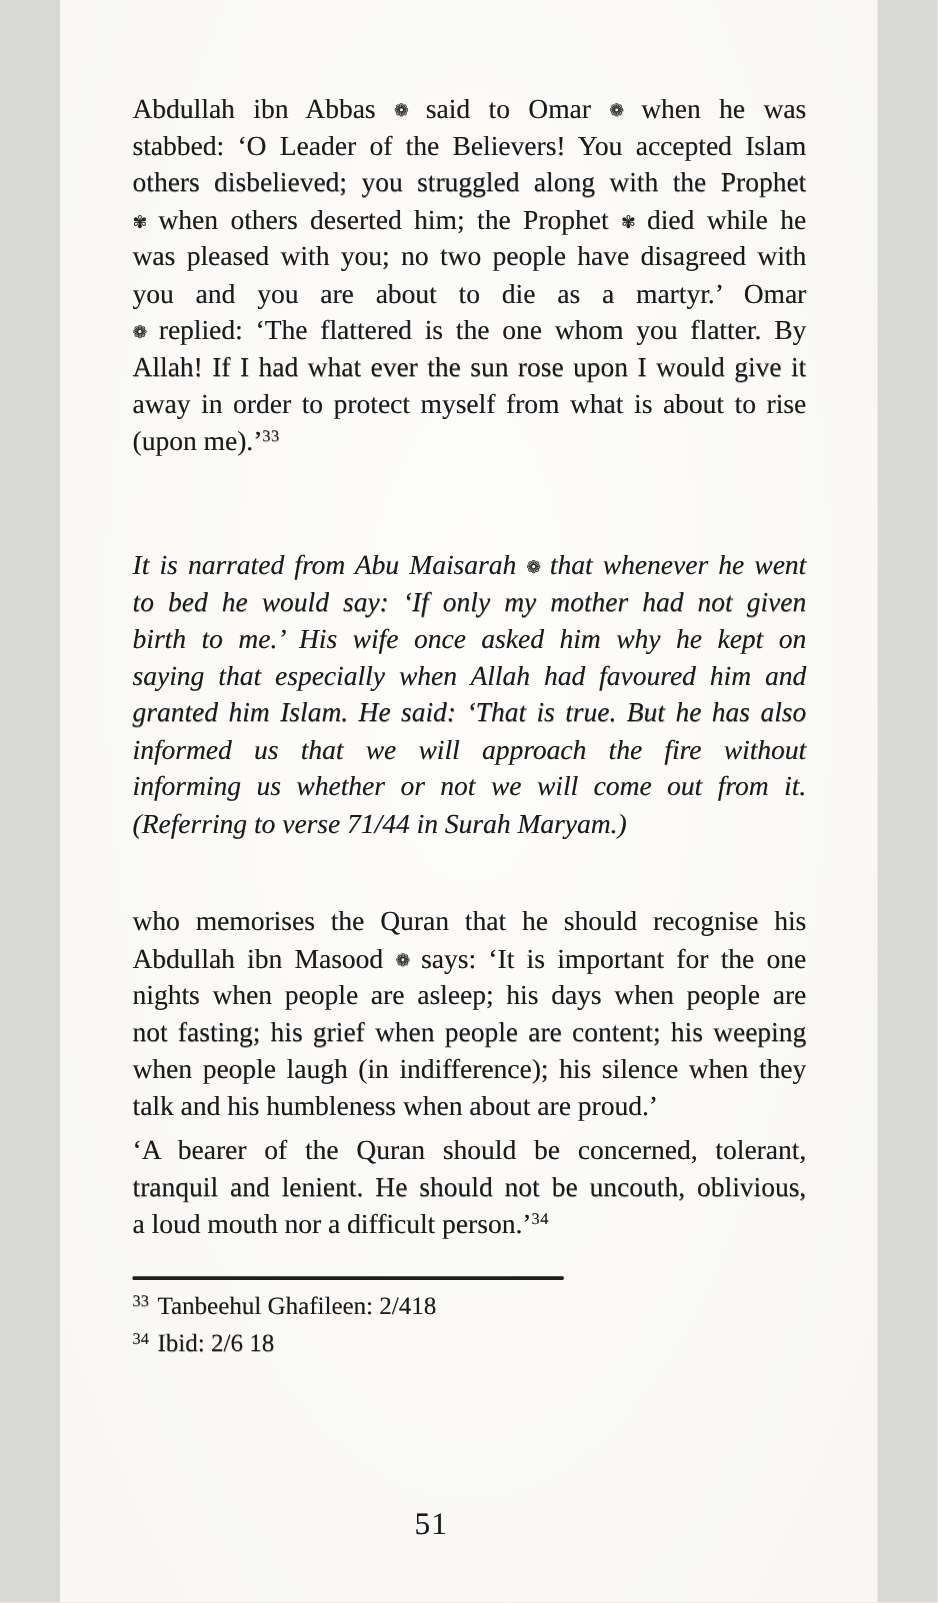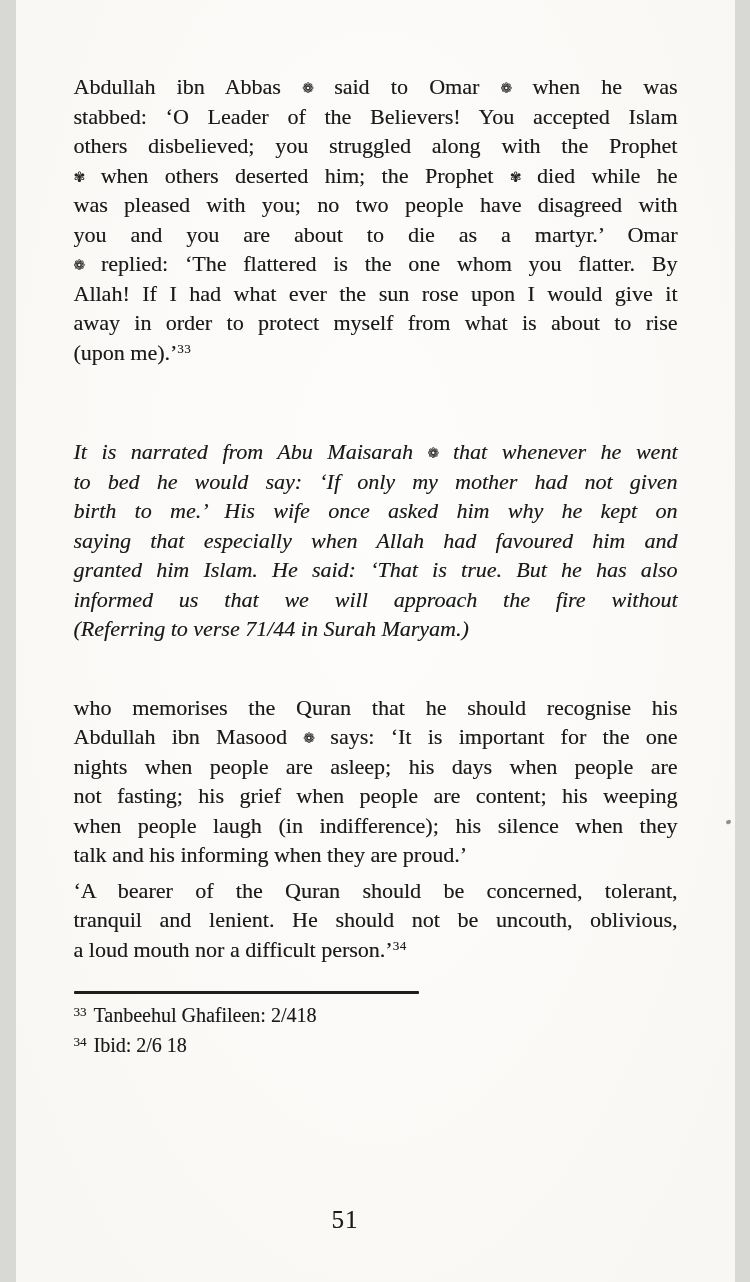--- a/index.html
+++ b/index.html
@@ -2,21 +2,21 @@
 <html><head>
 <meta charset="utf-8">
 <style>
   html, body { margin: 0; padding: 0; }
   body {
     background: #d8d8d4;
     font-family: "Liberation Serif", serif;
   }
   .page {
     position: relative;
-    width: 719px;
+    width: 654px;
     height: 1282px;
     margin: 0 auto;
     background: #fcfbf8;
     background-image:
       radial-gradient(ellipse at 50% 40%, rgba(255,255,255,0.5), rgba(0,0,0,0.015) 90%);
     color: #1a1a1a;
     overflow: hidden;
   }
   .text-block {
     padding: 72px 57px 0 58px;
@@ -114,29 +114,30 @@
           <span class="line"><span>away in order to protect myself from what is about to rise</span></span>
           <span class="line line-last"><span>(upon me).’</span><sup class="fnref">33</sup></span>
         </p>
         <p class="para mt-p2">
           <span class="line"><span>It is narrated from Abu Maisarah </span><span class="honorific">❁</span><span> that whenever he went</span></span>
           <span class="line"><span>to bed he would say: ‘If only my mother had not given</span></span>
           <span class="line"><span>birth to me.’ His wife once asked him why he kept on</span></span>
           <span class="line"><span>saying that especially when Allah had favoured him and</span></span>
           <span class="line"><span>granted him Islam. He said: ‘That is true. But he has also</span></span>
           <span class="line"><span>informed us that we will approach the fire without</span></span>
+          <span class="line"><span>informing us whether or not we will come out from it.</span></span>
           <span class="line line-last"><span>(Referring to verse 71/44 in Surah Maryam.)</span></span>
         </p>
         <p class="para mt-p3">
           <span class="line"><span>who memorises the Quran that he should recognise his</span></span>
           <span class="line"><span>Abdullah ibn Masood </span><span class="honorific">❁</span><span> says: ‘It is important for the one</span></span>
           <span class="line"><span>nights when people are asleep; his days when people are</span></span>
           <span class="line"><span>not fasting; his grief when people are content; his weeping</span></span>
           <span class="line"><span>when people laugh (in indifference); his silence when they</span></span>
-          <span class="line line-last"><span>talk and his informing when they are proud.’</span></span>
+          <span class="line line-last"><span>talk and his humbleness when about are proud.’</span></span>
         </p>
         <p class="para mt-p4">
           <span class="line"><span>‘A bearer of the Quran should be concerned, tolerant,</span></span>
           <span class="line"><span>tranquil and lenient. He should not be uncouth, oblivious,</span></span>
           <span class="line line-last"><span>a loud mouth nor a difficult person.’</span><sup class="fnref">34</sup></span>
         </p>
       </div>
 
     <div class="fn-sep"></div>
 

